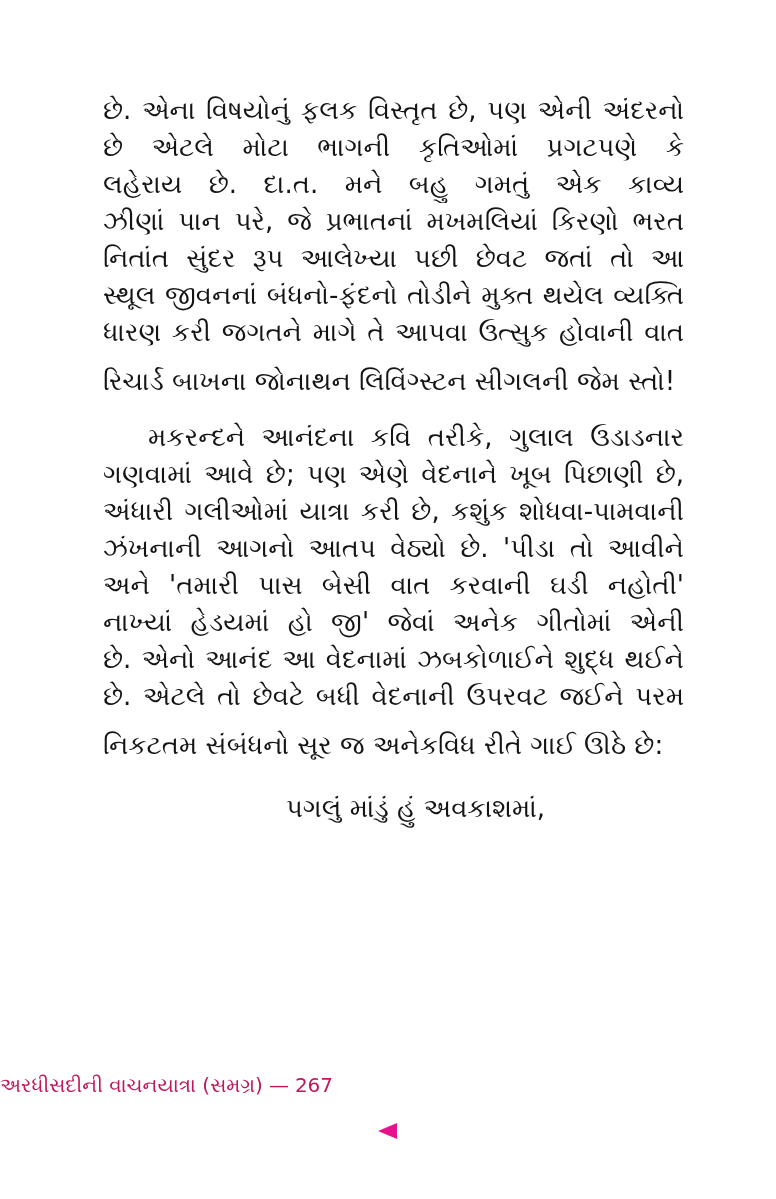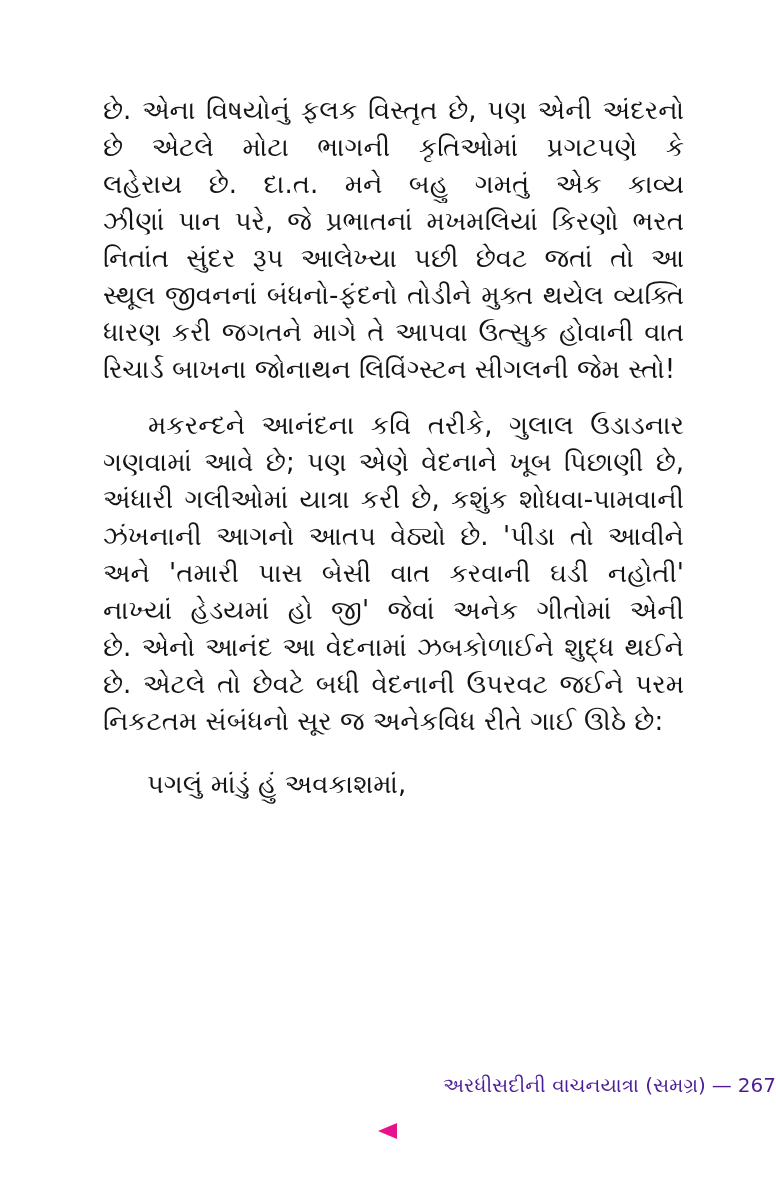--- a/index.html
+++ b/index.html
@@ -29,43 +29,44 @@
   .para + .para { margin-top: 19px; }
   .line {
     height: 37px;
     overflow: hidden;
     text-align: justify;
     text-align-last: justify;
   }
   .line.end {
     text-align: center;
     text-align-last: left;
+    margin-top: 12px;
   }
   .line.first-indent {
     padding-left: 45px;
     width: 536px;
   }
   .poem {
     margin-top: 26px;
     margin-left: 44px;
   }
   .poem-line {
     height: 38px;
     overflow: hidden;
-    text-align: left;
+    text-align: center;
   }
   .running-footer {
     position: absolute;
     top: 1072px;
     left: 0;
     width: 776px;
-    text-align: right;
+    text-align: left;
     font-size: 20px;
     line-height: 26px;
-    color: #4c1d95;
+    color: #be185d;
   }
   .running-footer .sep { padding: 0 6px; }
   .nav-triangle {
     position: absolute;
     left: 378px;
     top: 1123px;
     width: 0;
     height: 0;
     border-top: 8px solid transparent;
     border-bottom: 8px solid transparent;

